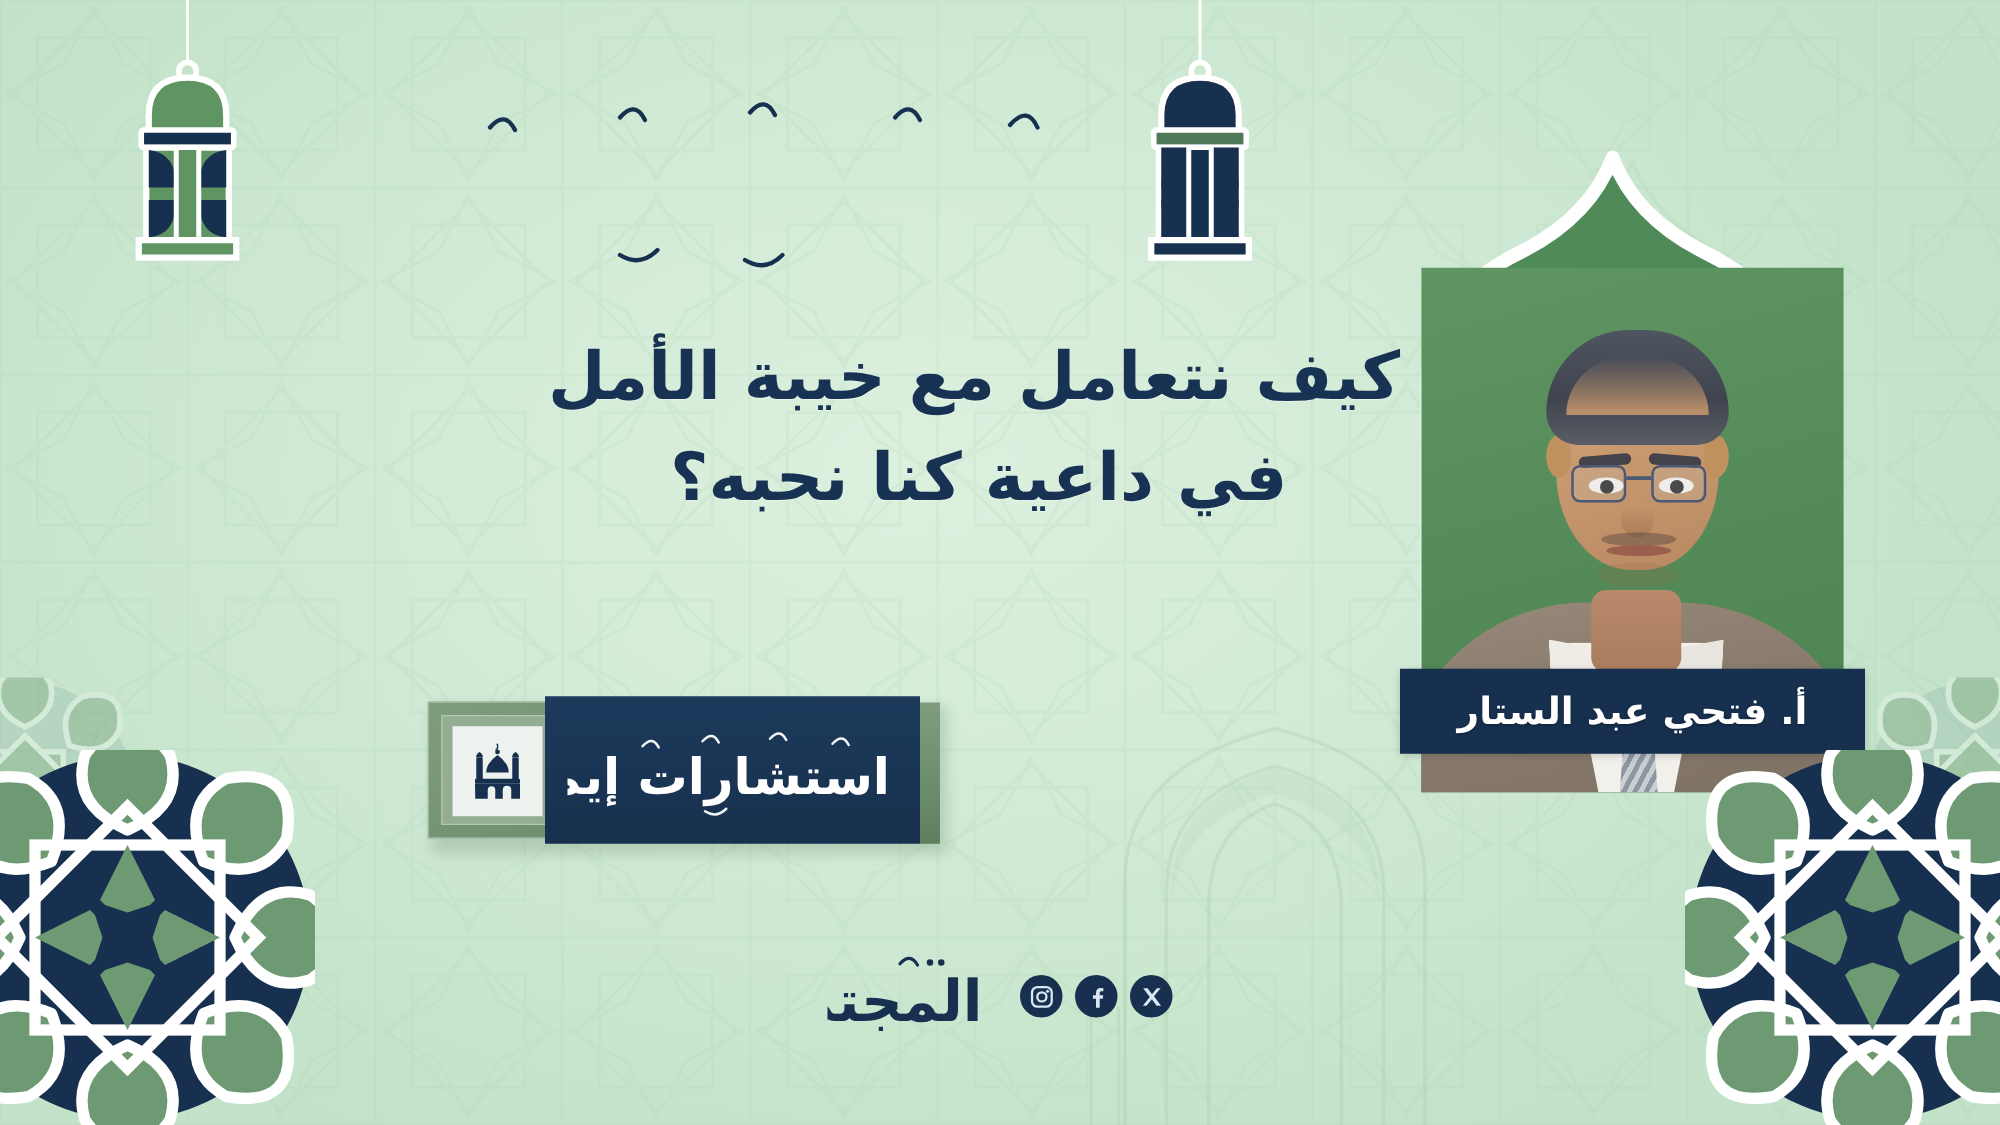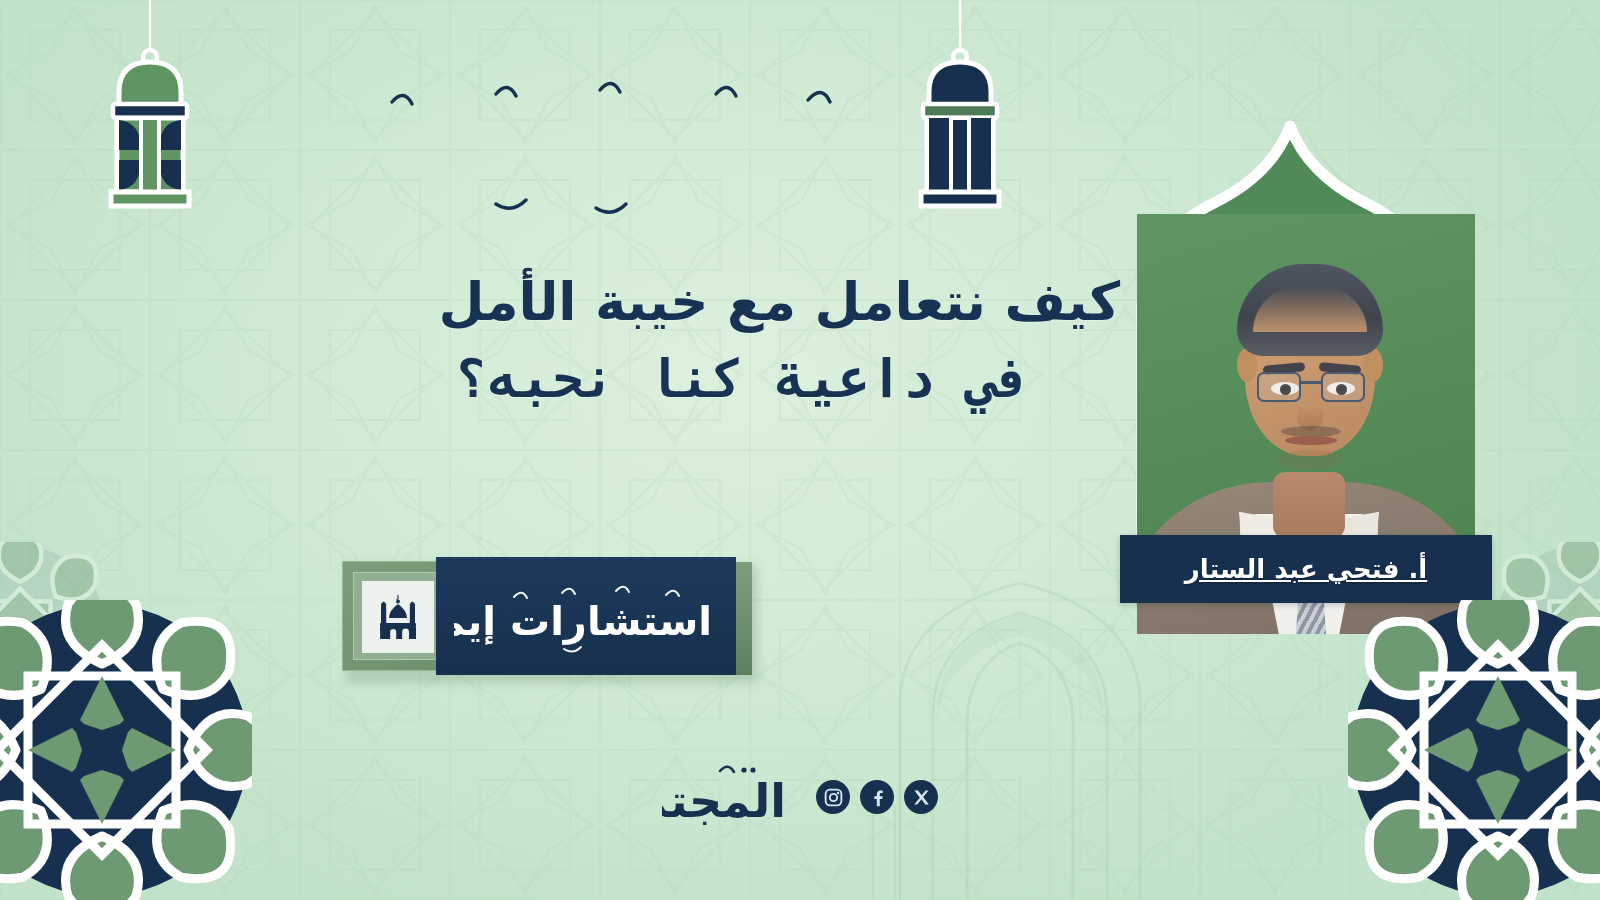--- a/index.html
+++ b/index.html
@@ -39,21 +39,21 @@
   #title-block{
     position:absolute;right:690px;top:262px;width:0;
     text-align:right;direction:rtl;
   }
   .title-line{
     white-space:nowrap;color:#173253;
     font-weight:bold;font-size:53px;line-height:1.52;
     letter-spacing:-.4px;text-shadow:0 1px 0 rgba(255,255,255,.35);
   }
   #title-line-1{margin-right:-210px;}
-  #title-line-2{margin-right:-120px;font-family:Liberation Mono, monospace;}
+  #title-line-2{margin-right:-120px;}
 
   
   #category-banner{
     position:absolute;left:342px;top:557px;width:412px;height:118px;
   }
   .cb-shadow{
     position:absolute;left:4px;top:8px;width:100%;height:100%;
     background:rgba(30,60,40,.16);filter:blur(5px);border-radius:2px;
   }
   .cb-greenframe{
@@ -167,22 +167,22 @@
   .ph-mouth{position:absolute;left:148px;top:222px;width:52px;height:9px;background:#9a5f4d;border-radius:50%;}
   .ph-stache{position:absolute;left:144px;top:212px;width:60px;height:11px;background:rgba(70,60,58,.40);border-radius:50%;}
   .ph-chin{position:absolute;left:140px;top:236px;width:66px;height:20px;background:rgba(150,104,70,.22);border-radius:50%;}
 
   #name-plate{
     position:absolute;left:1120px;top:535px;width:372px;height:68px;
     background:#17304f;display:flex;align-items:center;justify-content:center;
     box-shadow:0 2px 6px rgba(20,40,30,.22);
   }
   #name-plate .nm{
-    color:#ffffff;font-size:26px;font-weight:bold;direction:rtl;
-    letter-spacing:.3px;text-shadow:0 1px 2px rgba(0,0,0,.35);text-decoration:underline;
+    color:#ffffff;font-size:30px;font-weight:bold;direction:rtl;
+    letter-spacing:.3px;text-shadow:0 1px 2px rgba(0,0,0,.35);
   }
 
   
   .rosette{position:absolute;bottom:0;width:300px;height:300px;}
   .rosette svg{width:100%;height:100%;}
   #rosette-left{left:-48px;}
   #rosette-right{right:-48px;}
   .rosette-small{position:absolute;width:180px;height:180px;opacity:.40;}
   .rosette-small svg{width:100%;height:100%;}
   #rosette-left-small{left:-70px;bottom:178px;}

